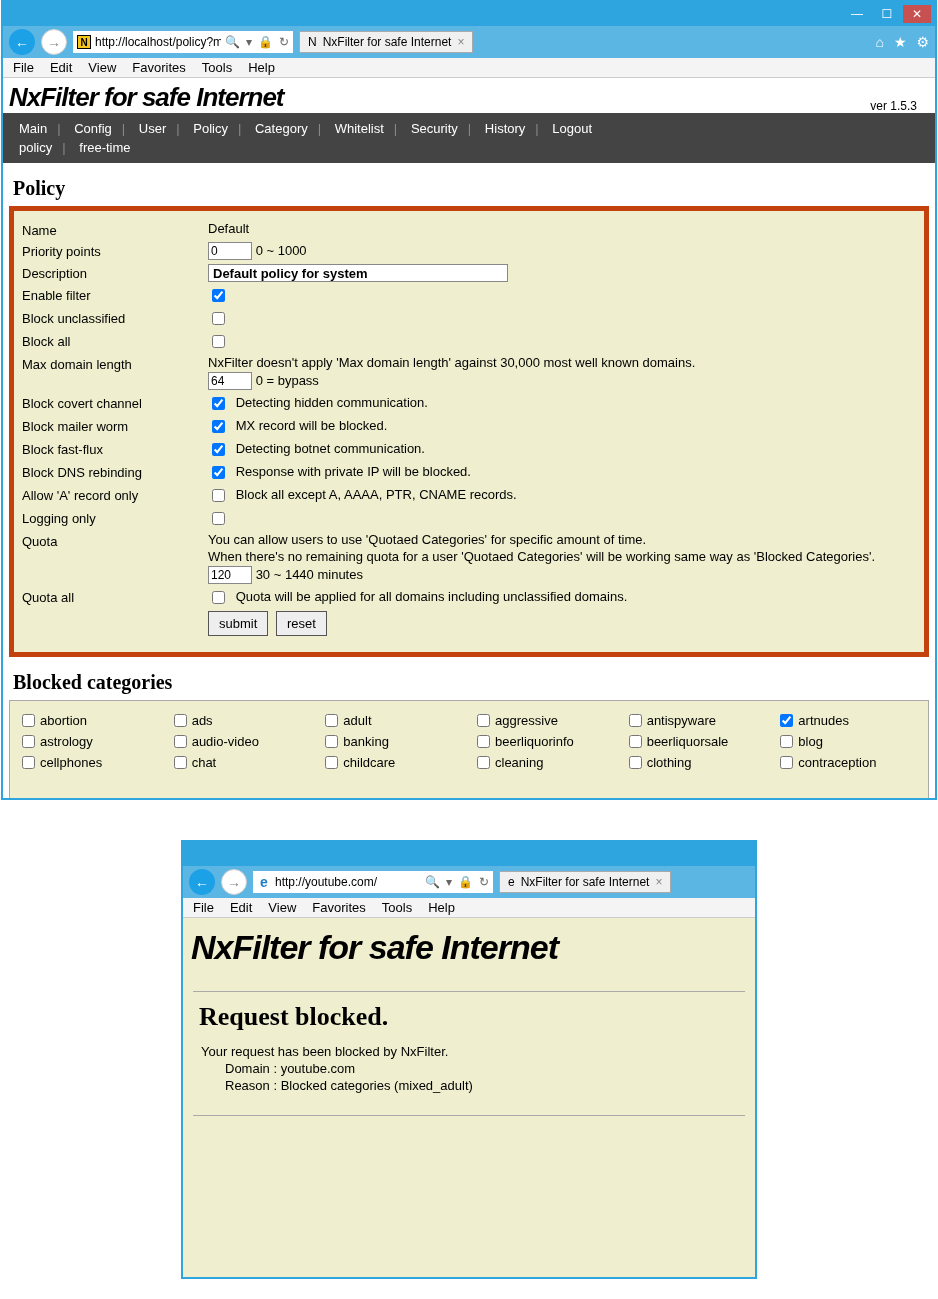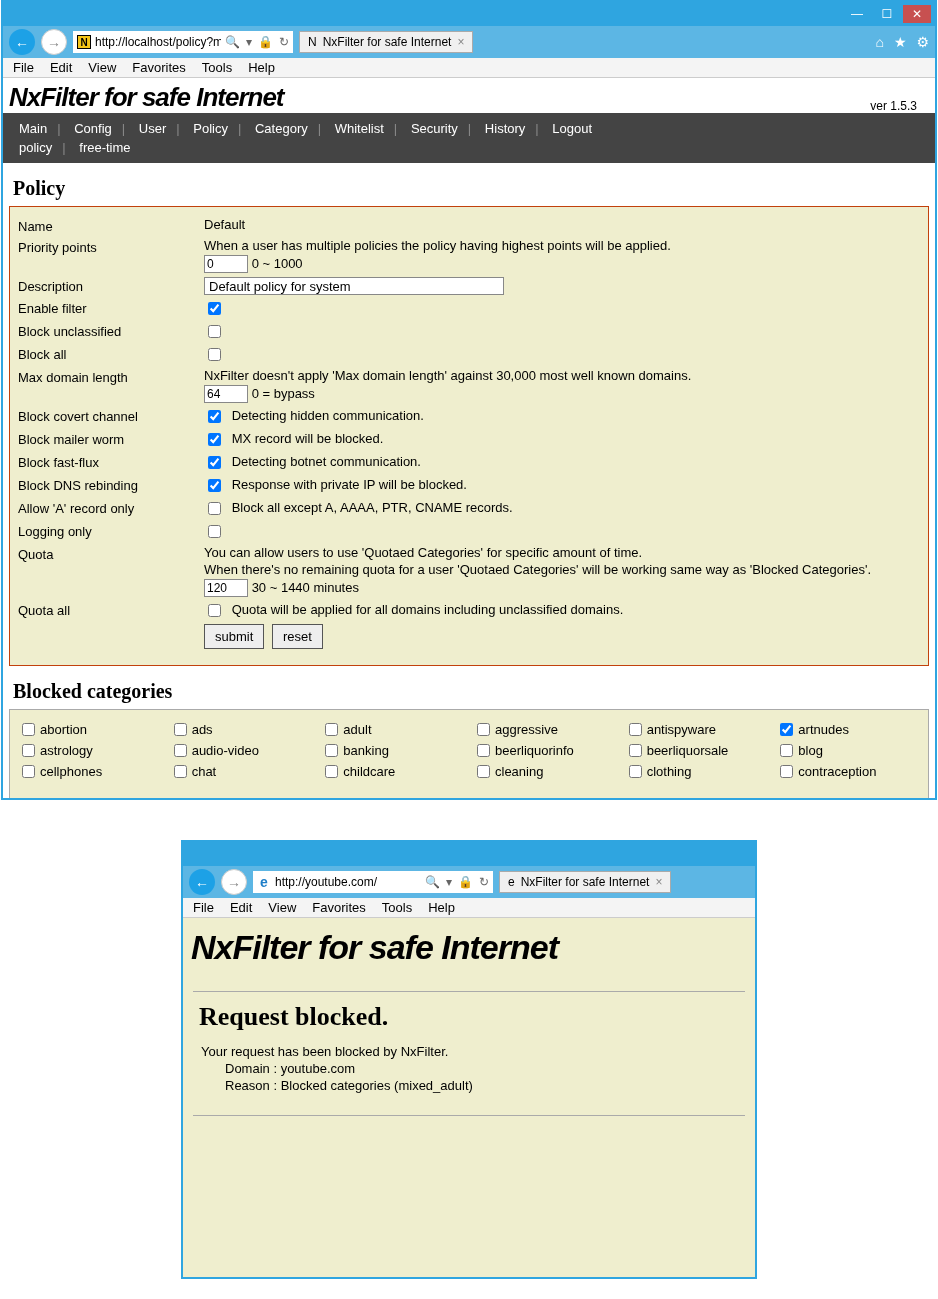--- a/index.html
+++ b/index.html
@@ -110,21 +110,21 @@
   .topnav .sep { margin: 0 10px; color:#888; }
 
   .section-head {
     font-family: "Times New Roman", serif;
     font-size: 20px;
     font-weight: bold;
     padding: 14px 10px 6px 10px;
   }
   .form-panel {
     background: #efeece;
-    border: 1px solid #c2410c;
+    border: 5px solid #c2410c;
     margin: 0 6px;
     padding: 6px 8px 12px 8px;
   }
   .form-row {
     display: flex;
     align-items: flex-start;
     margin: 4px 0;
   }
   .form-row > .label {
     width: 186px;
@@ -143,20 +143,21 @@
     border: 1px solid #888;
     padding: 0 2px;
     height: 18px;
   }
   input.text-lg {
     width: 300px;
     font-size: 13px;
     border: 1px solid #888;
     padding: 0 4px;
     height: 18px;
+    font-weight: bold;
   }
   .chk { vertical-align: middle; }
   .after-chk { margin-left: 4px; }
   .btn {
     border: 1px solid #555;
     background: #eee;
     padding: 4px 10px;
     font-size: 13px;
     cursor: pointer;
     margin-right: 4px;
@@ -287,21 +288,20 @@
       <div class="section-head">Policy</div>
 
       <div class="form-panel">
         <div class="form-row">
           <div class="label">Name</div>
           <div class="value">Default</div>
         </div>
         <div class="form-row">
           <div class="label">Priority points</div>
           <div class="value">
-            <span class="hint">When a user has multiple policies the policy having highest points will be applied.</span>
             <input class="text-sm" value="0" style="">
             <span>0 ~ 1000</span>
           </div>
         </div>
         <div class="form-row">
           <div class="label">Description</div>
           <div class="value"><input class="text-lg" value="Default policy for system" style=""></div>
         </div>
         <div class="form-row">
           <div class="label">Enable filter</div>

